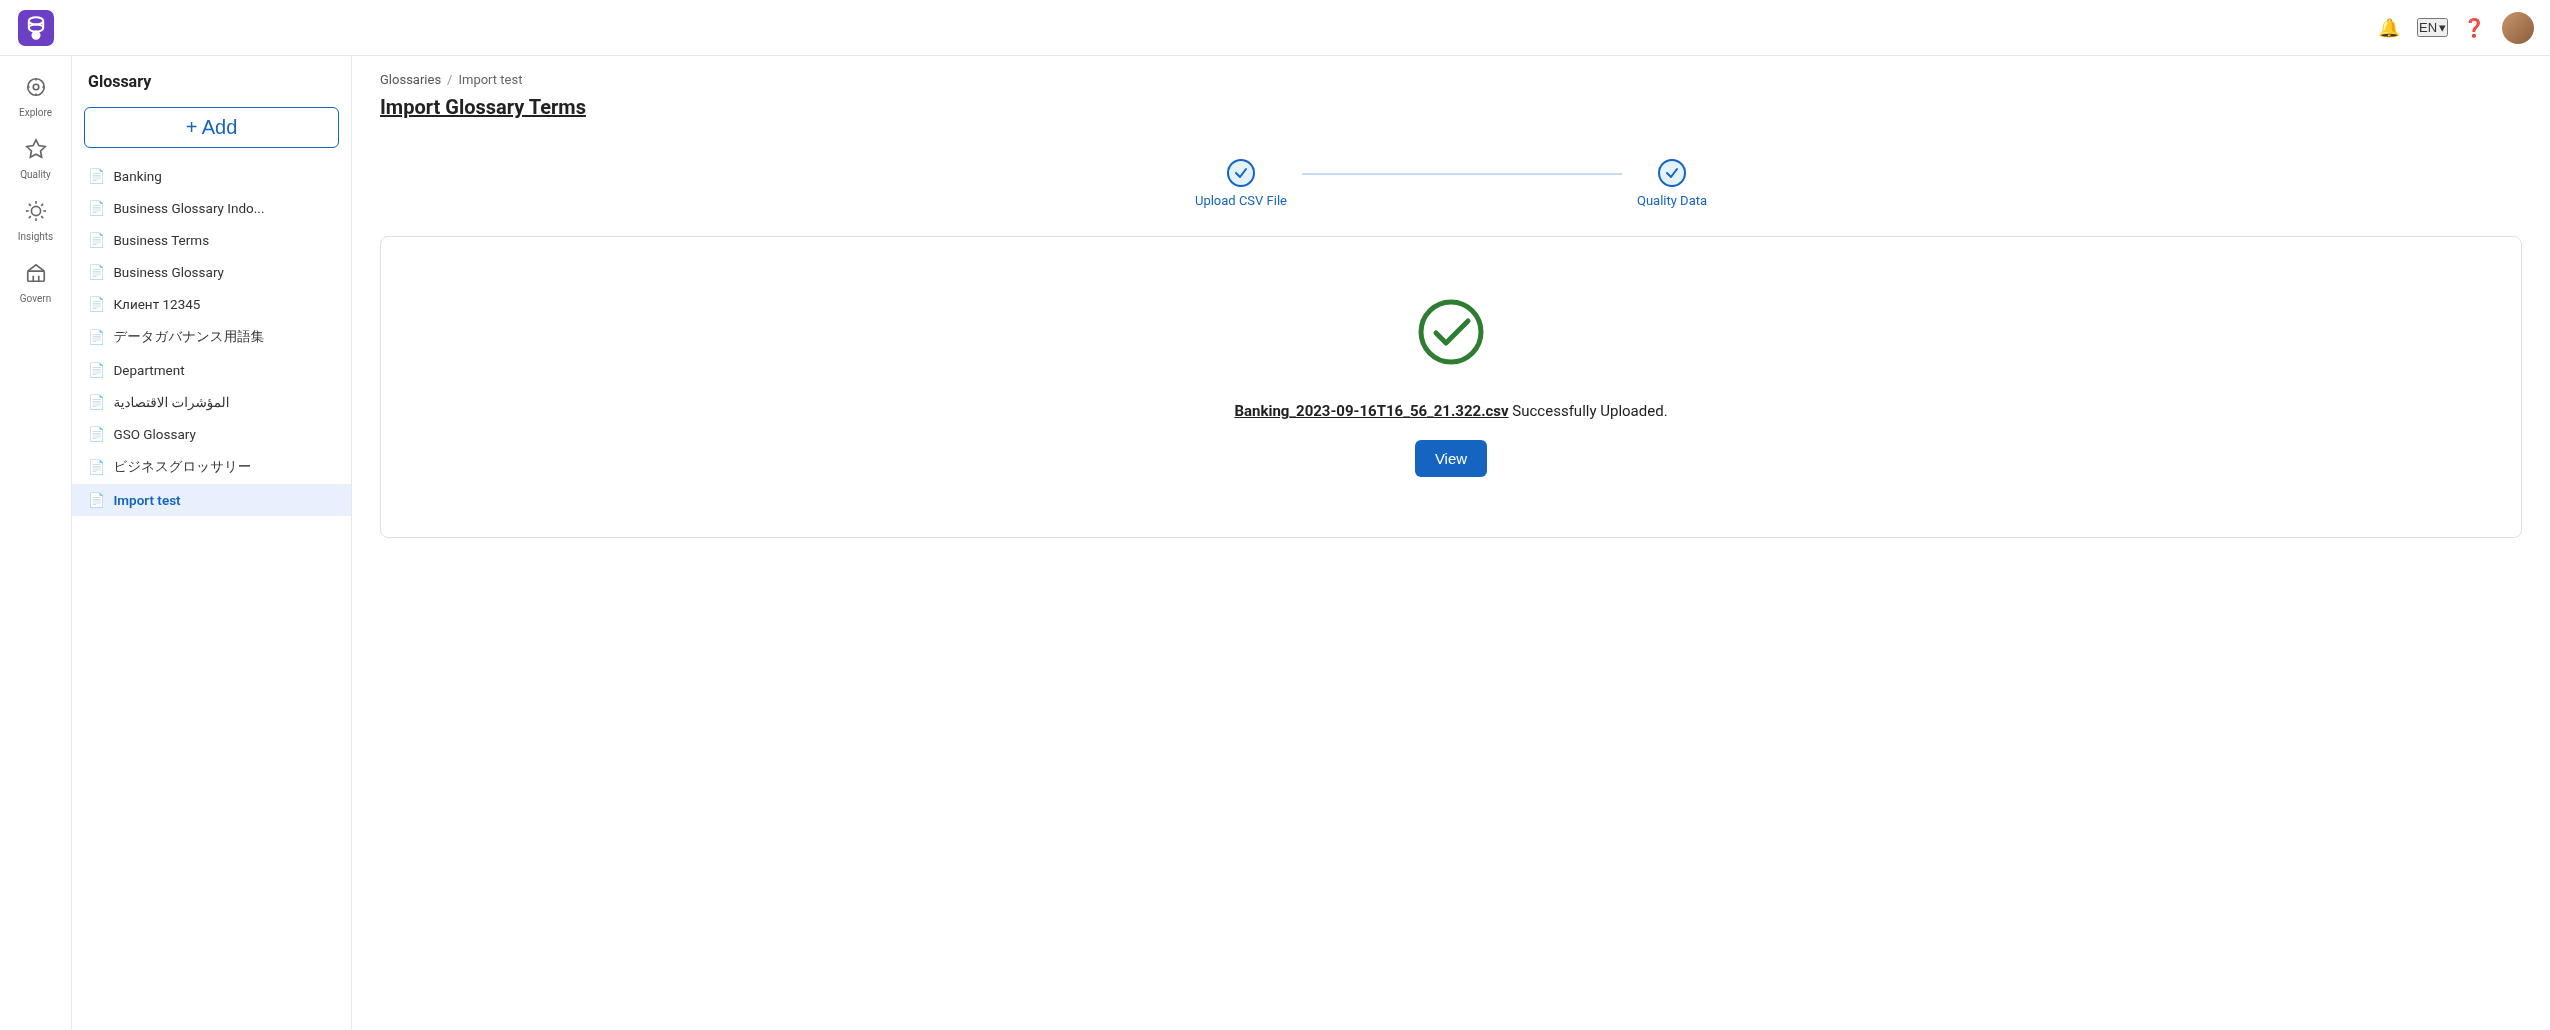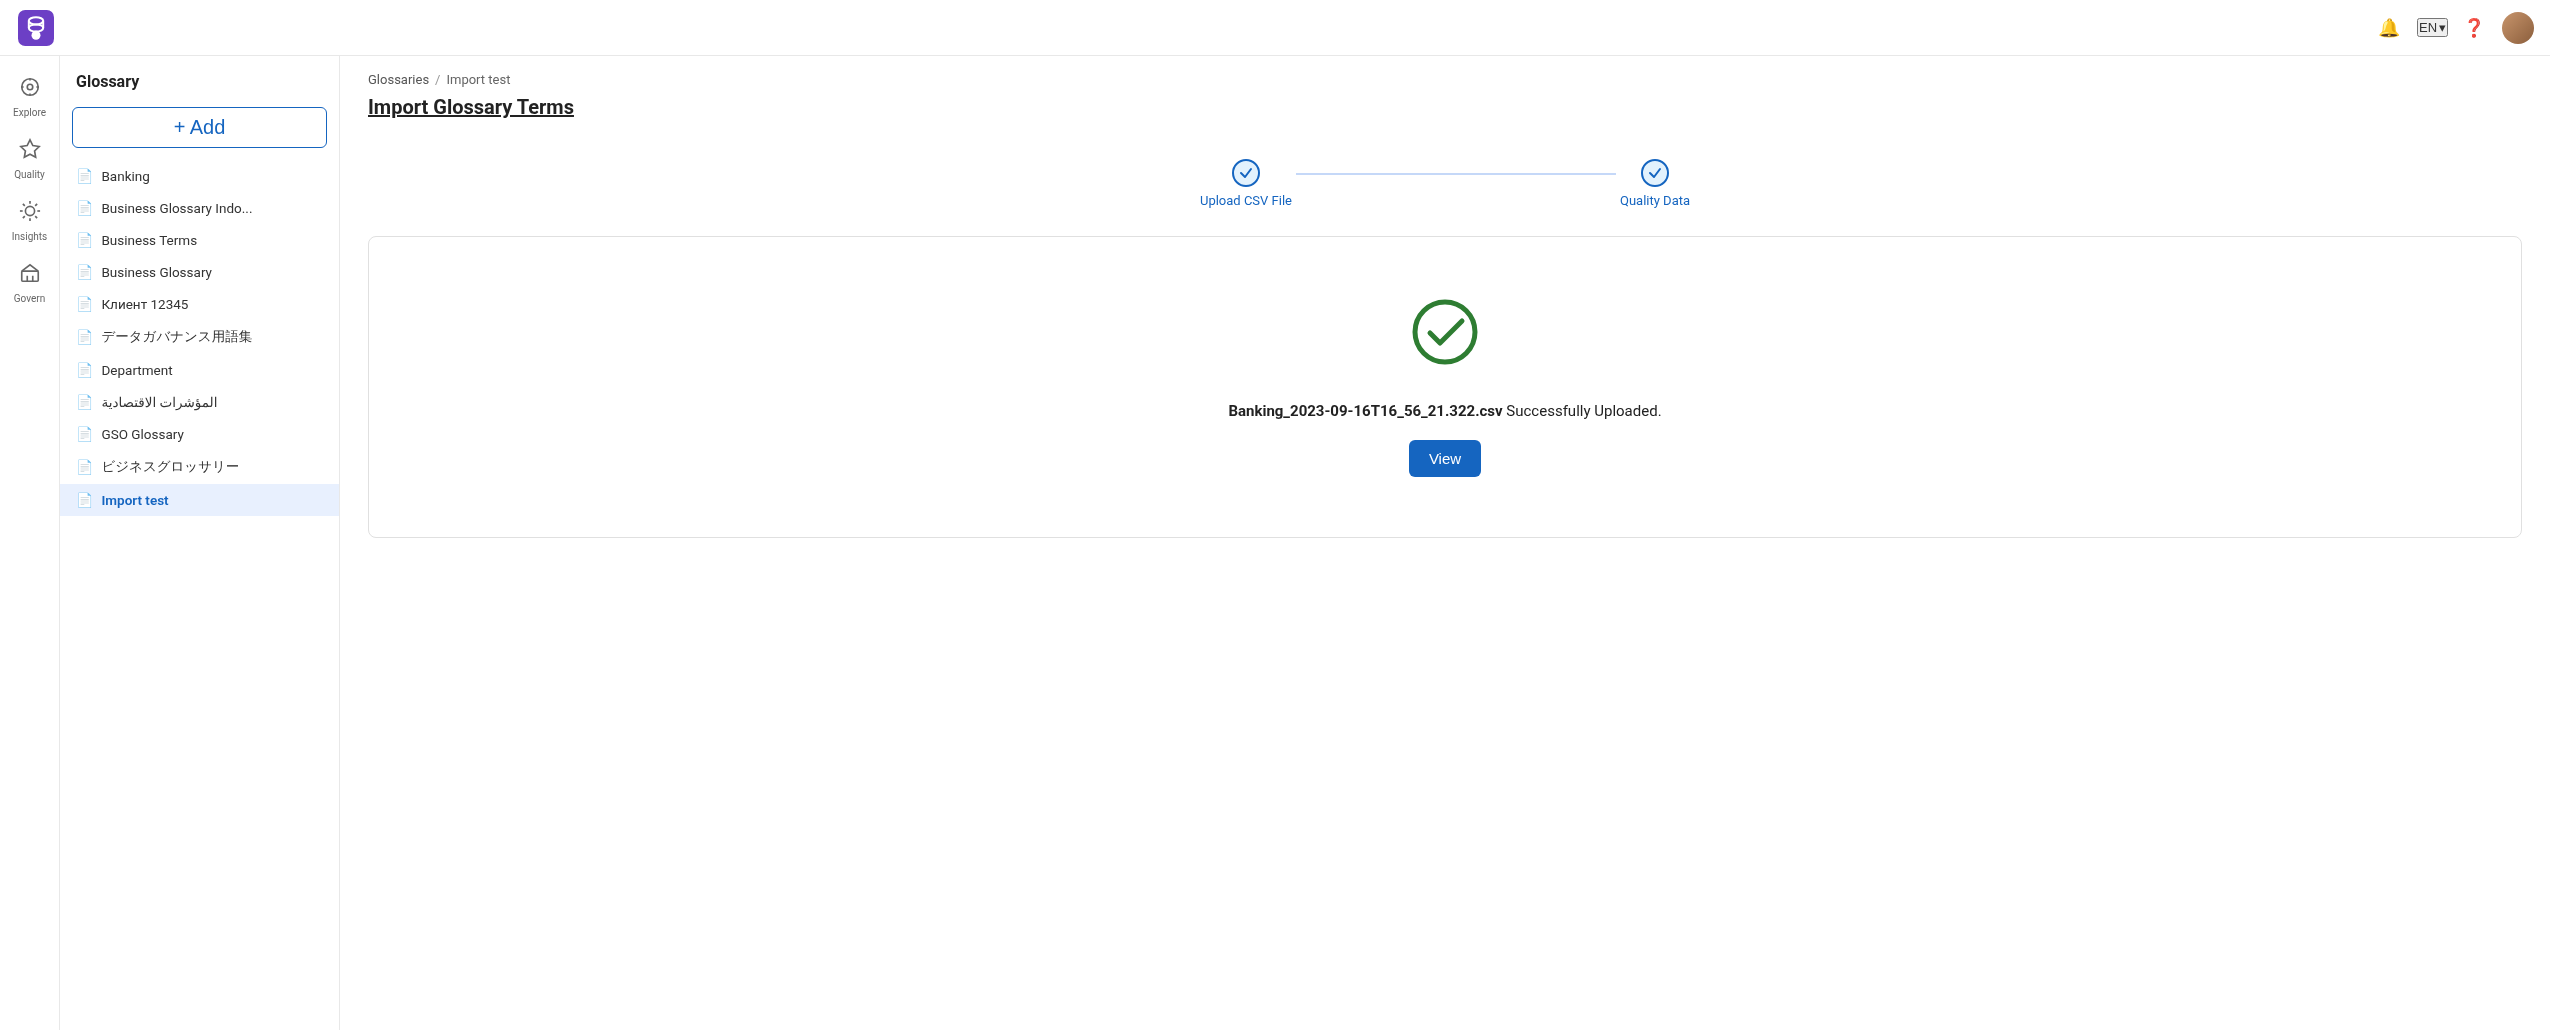--- a/index.html
+++ b/index.html
@@ -34,21 +34,21 @@
     .nav-icon { font-size: 18px; color: #555; cursor: pointer; }
     .lang-btn { font-size: 13px; color: #333; cursor: pointer; display: flex; align-items: center; gap: 2px; }
     .avatar { width: 32px; height: 32px; border-radius: 50%; background: #c0a080; overflow: hidden; cursor: pointer; }
     .avatar-img { width: 100%; height: 100%; background: linear-gradient(135deg, #c8956c, #8b5e3c); }
 
     
     .body-wrap { display: flex; flex: 1; overflow: hidden; }
 
     
     .icon-rail {
-      width: 60px; background: #fff; border-right: 1px solid #e8e8e8;
+      width: 72px; background: #fff; border-right: 1px solid #e8e8e8;
       display: flex; flex-direction: column; align-items: center; padding-top: 12px; gap: 4px; flex-shrink: 0;
     }
     .rail-item {
       display: flex; flex-direction: column; align-items: center; gap: 4px;
       padding: 8px 4px; width: 100%; cursor: pointer; color: #666; border-radius: 6px;
     }
     .rail-item .rail-icon { font-size: 20px; }
     .rail-item .rail-label { font-size: 10px; color: #666; }
 
     
@@ -73,21 +73,21 @@
 
     
     .main-content { flex: 1; overflow-y: auto; background: #fff; padding: 0; }
     .breadcrumb { padding: 16px 28px 0; font-size: 13px; color: #666; display: flex; align-items: center; gap: 6px; }
     .breadcrumb a { color: #555; text-decoration: none; cursor: pointer; }
     .breadcrumb .sep { color: #999; }
     .page-title { padding: 8px 28px 20px; font-size: 20px; font-weight: 700; color: #222; text-decoration: underline; }
 
     
     .steps-bar {
-      display: flex; align-items: center; justify-content: center; gap: 4px;
+      display: flex; align-items: center; justify-content: center; gap: 15px;
       padding: 20px 0 28px; position: relative;
     }
     .step-item { display: flex; flex-direction: column; align-items: center; gap: 6px; position: relative; }
     .step-circle {
       width: 28px; height: 28px; border-radius: 50%; background: #e3f2fd;
       border: 2px solid #1565c0; display: flex; align-items: center; justify-content: center;
       font-size: 14px; color: #1565c0; z-index: 2;
     }
     .step-label { font-size: 13px; color: #1565c0; }
     .step-line {
@@ -95,21 +95,21 @@
     }
 
     
     .upload-card {
       margin: 0 28px 28px; border: 1px solid #e0e0e0; border-radius: 8px;
       padding: 60px 20px; display: flex; flex-direction: column; align-items: center; gap: 20px;
     }
     .success-icon-wrap { font-size: 60px; color: #2e7d32; }
     .success-check-svg { width: 70px; height: 70px; }
     .success-message { font-size: 15px; color: #222; text-align: center; }
-    .success-message strong { font-weight: 700; }
+    .success-message strong { font-weight: 700; text-decoration: underline; }
     .view-btn {
       background: #1565c0; color: #fff; border: none; border-radius: 6px;
       padding: 10px 20px; font-size: 15px; cursor: pointer; font-weight: 500;
     }
 
     .chevron-down::after { content: "▾"; }
   </style>
 </head>
 <body>
 

